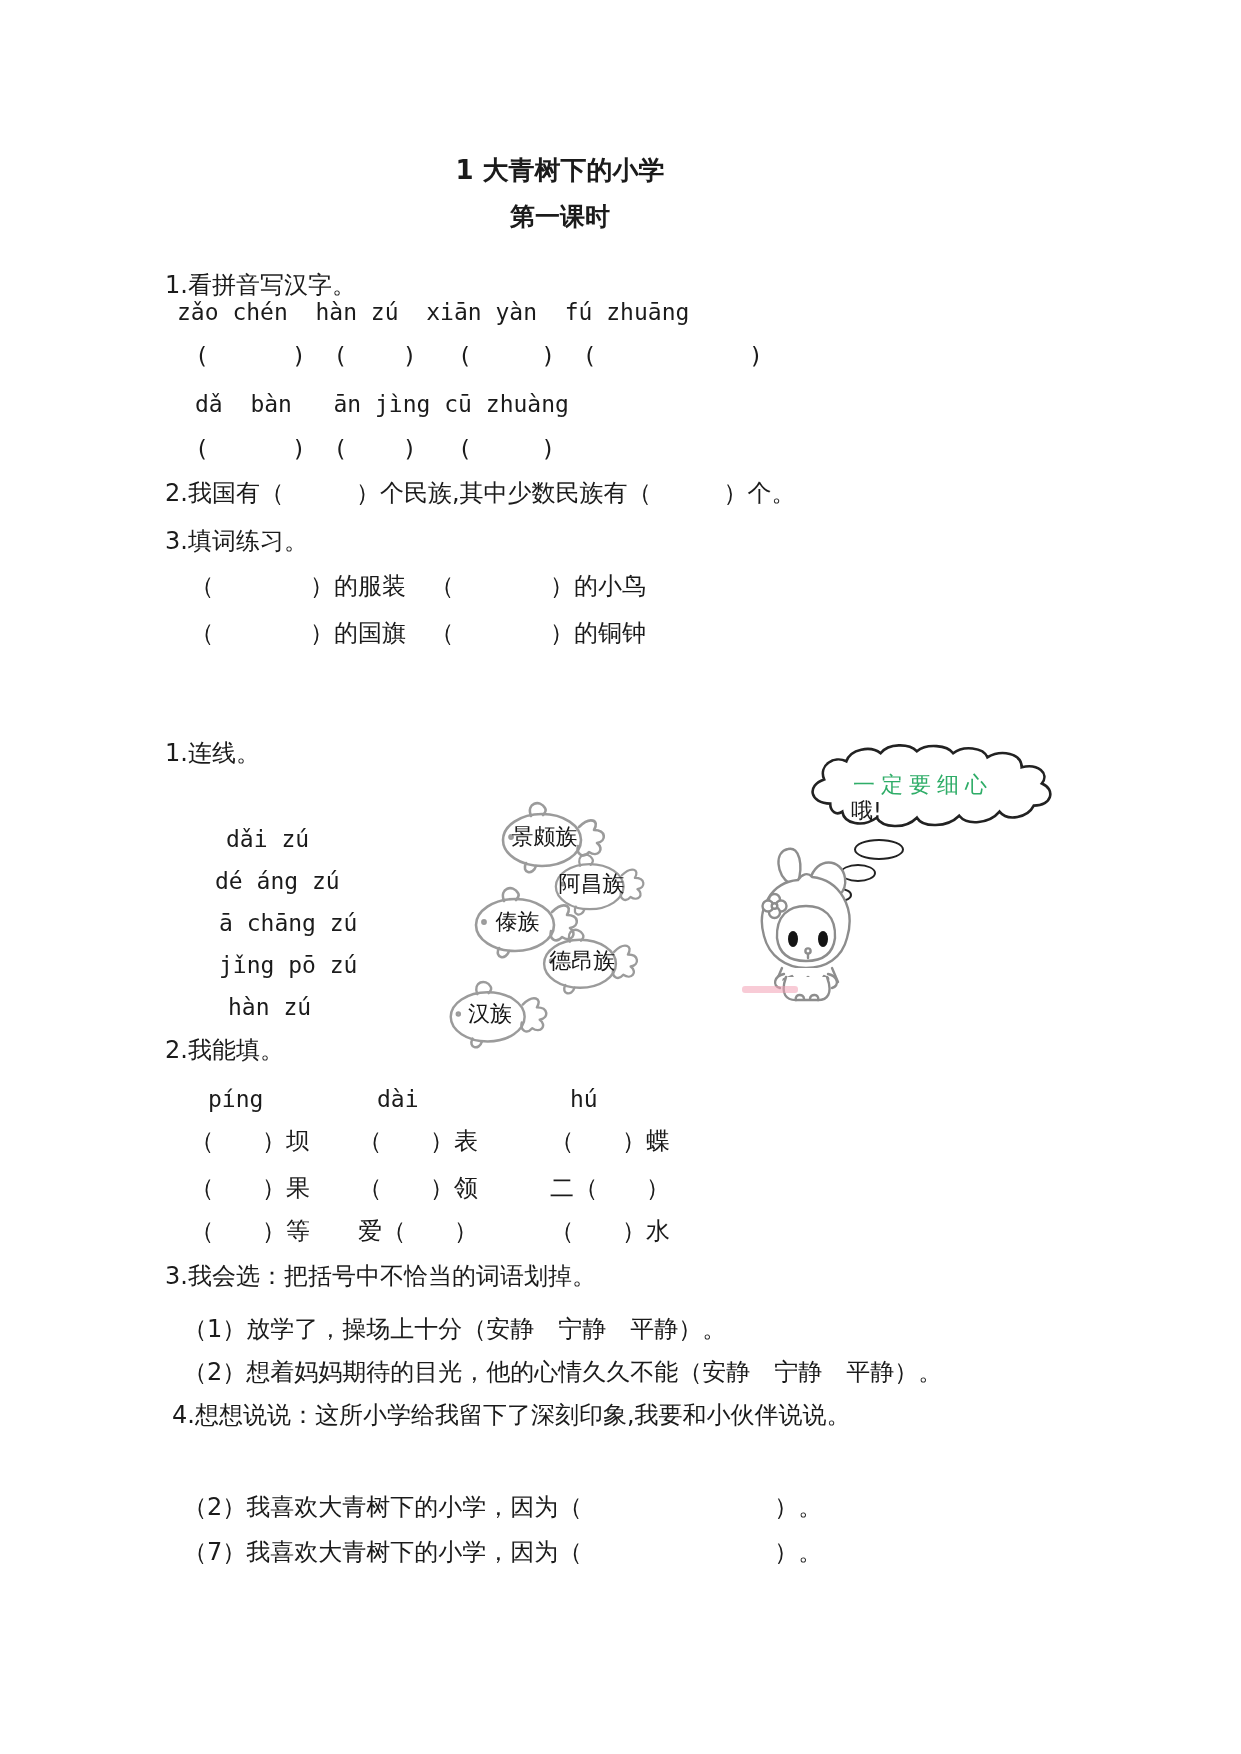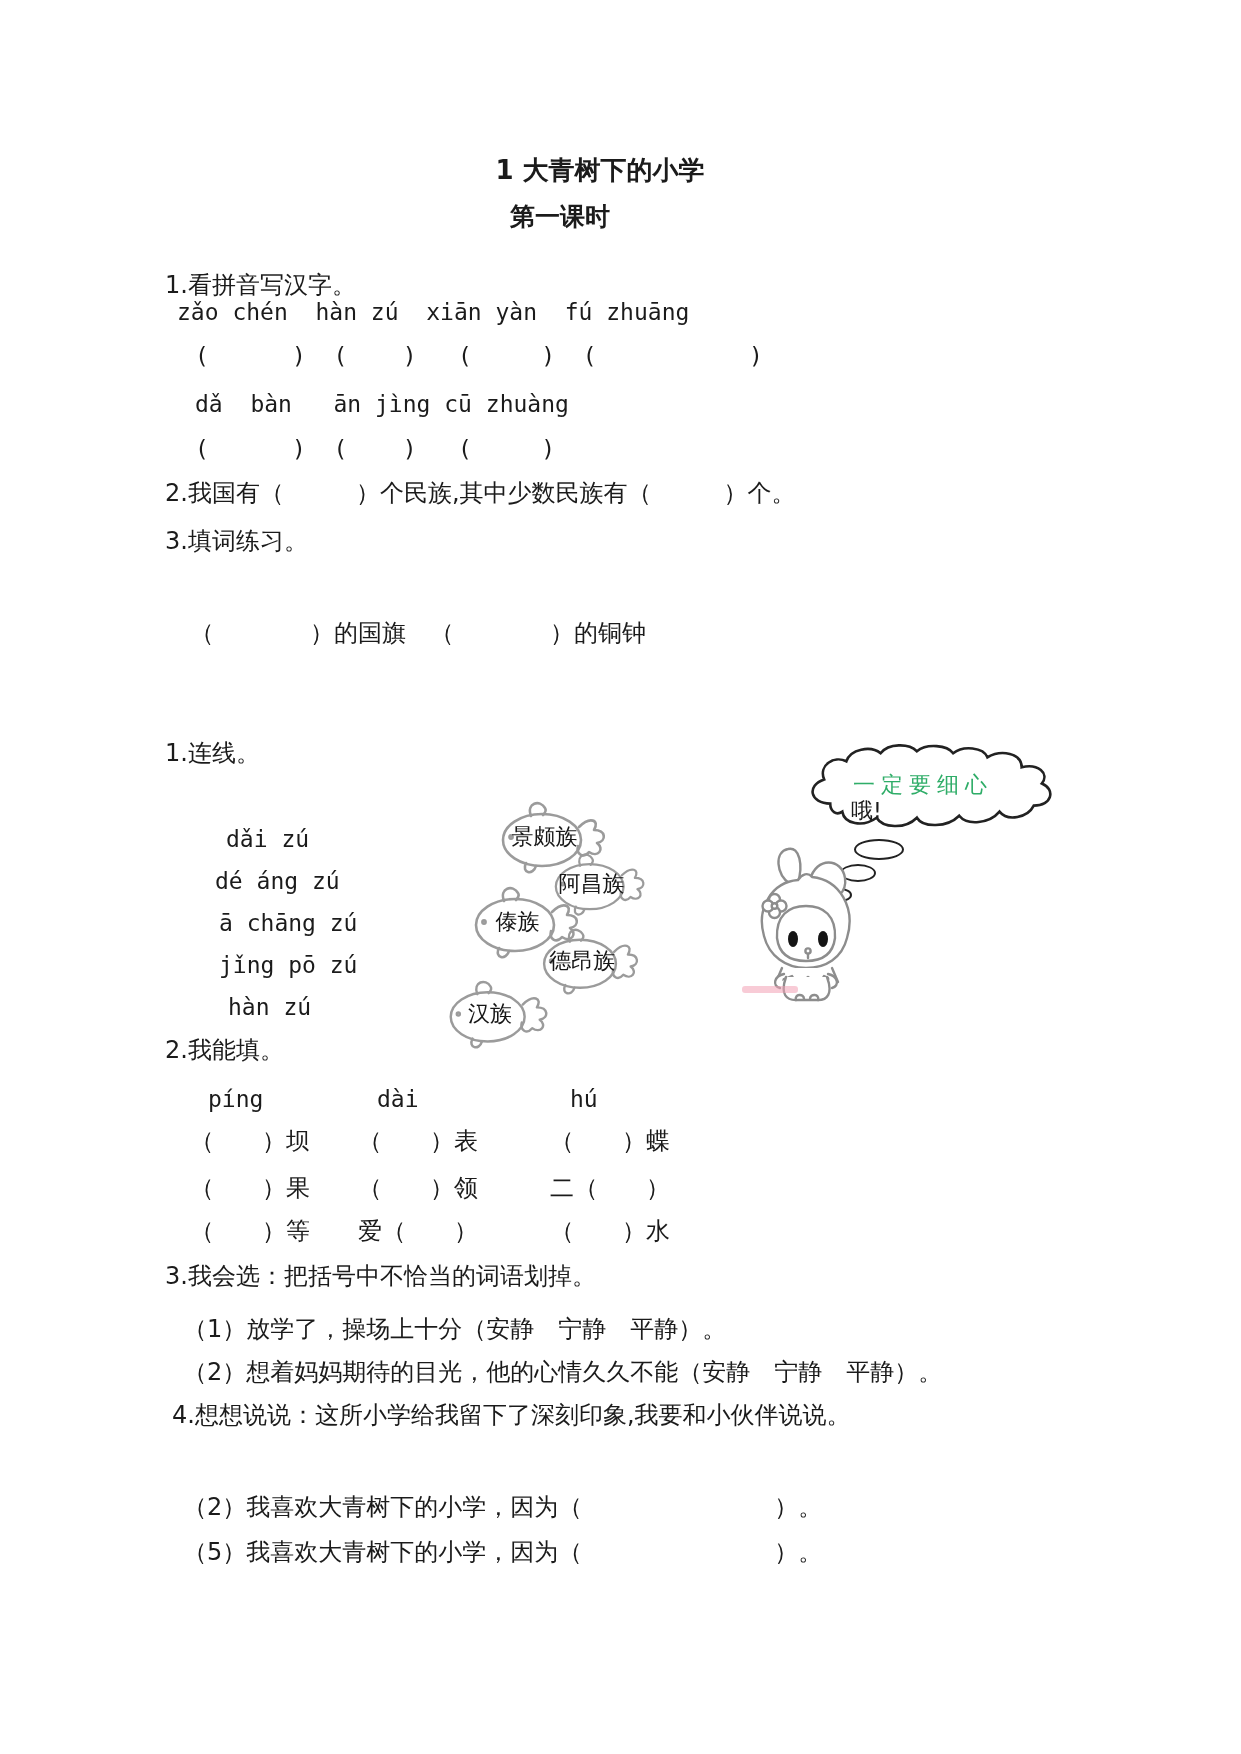--- a/index.html
+++ b/index.html
@@ -3,21 +3,21 @@
 <meta charset="utf-8">
 <style>
   html,body { margin:0; padding:0; background:#ffffff; }
   #page {
     position:relative; width:1241px; height:1754px; background:#ffffff;
     font-family:"DejaVu Sans", sans-serif; color:#1b1b1b; overflow:hidden;
   }
   .line { position:absolute; white-space:pre; font-size:24px; line-height:34px; color:#1b1b1b; }
   .mono { font-family:"DejaVu Sans Mono", monospace; font-size:23px; }
   .center-line { left:0; width:1120px; text-align:center; }
-  .title { top:153px; font-size:26px; font-weight:bold;margin-left:40px; }
+  .title { top:153px; font-size:26px; font-weight:bold; }
   .heading { font-size:25px; font-weight:bold; }
   .fish { position:absolute; }
   .fish svg { position:absolute; left:0; top:0; width:100%; height:100%; }
   .fish-label {
     position:absolute; left:0; top:50%; width:82%; transform:translateY(-50%);
     text-align:center; font-size:22px; white-space:nowrap; color:#161616;
   }
   .bubble-green {
     position:absolute; font-size:22px; letter-spacing:6px; white-space:pre;
     color:var(--accent-green,#2fad68);
@@ -57,20 +57,21 @@
 
   <div class="line" style="left:165px;top:268px">1.看拼音写汉字。</div>
   <div class="line mono" style="left:177px;top:295px">zǎo chén  hàn zú  xiān yàn  fú zhuāng</div>
   <div class="line mono" style="left:195px;top:339px">(      )  (    )   (     )  (           )</div>
   <div class="line mono" style="left:195px;top:387px">dǎ  bàn   ān jìng cū zhuàng</div>
   <div class="line mono" style="left:195px;top:432px">(      )  (    )   (     )</div>
 
   <div class="line" style="left:165px;top:476px">2.我国有（　　　）个民族,其中少数民族有（　　　）个。</div>
 
   <div class="line" style="left:165px;top:524px">3.填词练习。</div>
+  <div class="line" style="left:190px;top:569px">（　　　　）的服装　（　　　　）的小鸟</div>
   <div class="line" style="left:190px;top:616px">（　　　　）的国旗　（　　　　）的铜钟</div>
 
   <div class="line" style="left:165px;top:736px">1.连线。</div>
 
   <div class="line mono" style="left:226px;top:822px">dǎi zú</div>
   <div class="line mono" style="left:215px;top:864px">dé áng zú</div>
   <div class="line mono" style="left:219px;top:906px">ā chāng zú</div>
   <div class="line mono" style="left:219px;top:948px">jǐng pō zú</div>
   <div class="line mono" style="left:228px;top:990px">hàn zú</div>
 
@@ -156,15 +157,15 @@
   <div class="line" style="left:190px;top:1214px">（　　）等</div>
   <div class="line" style="left:358px;top:1214px">爱（　　）</div>
   <div class="line" style="left:550px;top:1214px">（　　）水</div>
 
   <div class="line" style="left:165px;top:1259px">3.我会选：把括号中不恰当的词语划掉。</div>
   <div class="line" style="left:183px;top:1312px">（1）放学了，操场上十分（安静　宁静　平静）。</div>
   <div class="line" style="left:183px;top:1355px">（2）想着妈妈期待的目光，他的心情久久不能（安静　宁静　平静）。</div>
 
   <div class="line" style="left:172px;top:1398px">4.想想说说：这所小学给我留下了深刻印象,我要和小伙伴说说。</div>
   <div class="line" style="left:183px;top:1490px">（2）我喜欢大青树下的小学，因为（　　　　　　　　）。</div>
-  <div class="line" style="left:183px;top:1535px">（5）我喜欢大青树下的小学，因为（　　　　　　　　）。</div>
+  <div class="line" style="left:183px;top:1535px">（7）我喜欢大青树下的小学，因为（　　　　　　　　）。</div>
 
 </div>
 
 </body></html>

